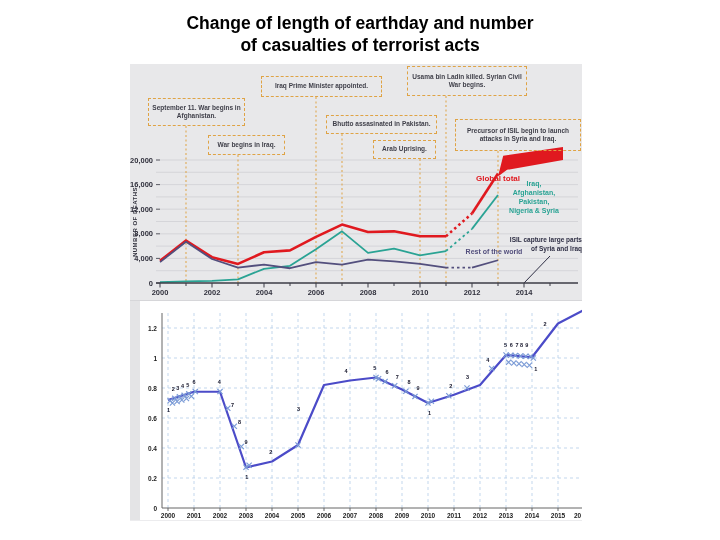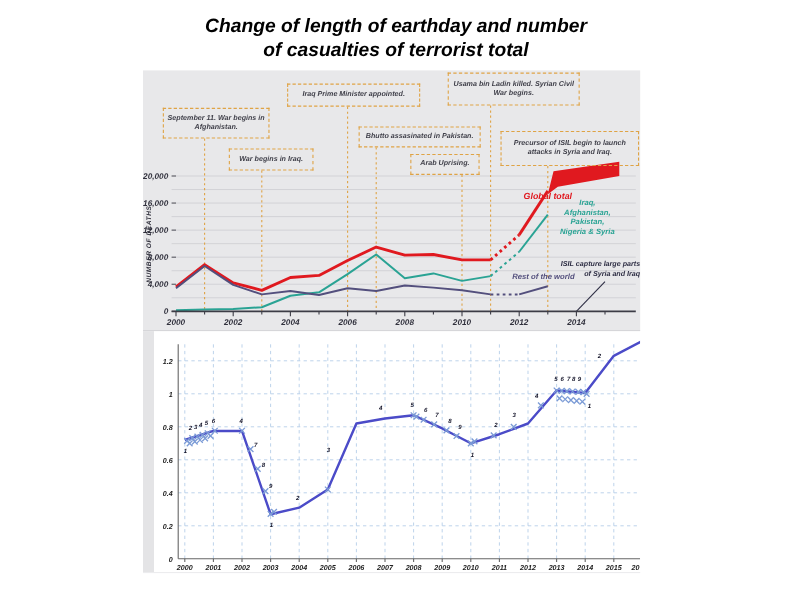--- a/index.html
+++ b/index.html
@@ -1,37 +1,37 @@
 <!DOCTYPE html>
 <html><head>
 <meta charset="utf-8">
 <style>
   html,body{margin:0;padding:0;background:#ffffff;}
   .slide{position:relative;width:720px;height:540px;background:#ffffff;
-         font-family:"Liberation Sans",sans-serif;overflow:hidden;font-style:italic;}
+         font-family:"Liberation Sans",sans-serif;overflow:hidden;}
   .title{position:absolute;top:12px;left:0;right:0;text-align:center;
          font-size:17.5px;font-weight:bold;color:#000;line-height:22px;}
   .chart1{position:absolute;left:130px;top:64px;width:452px;height:236px;
           background:#e8e8ea;overflow:hidden;}
   .chart2{position:absolute;left:130px;top:300px;width:452px;height:219px;
           background:#ffffff;border-top:1px solid #d6d6d9;border-bottom:1px solid #ececee;
           overflow:hidden;}
   .chart1 svg,.chart2 svg{position:absolute;left:0;top:0;}
   .annot{position:absolute;border:1px dashed #dfa345;color:#3f3f49;
          font-size:6.5px;font-weight:600;line-height:8.5px;text-align:center;
          display:flex;align-items:center;justify-content:center;
          padding:1px 3px;box-sizing:border-box;background:transparent;}
 </style>
 </head>
 <body>
 
 <div class="slide">
   <div class="title">
     <div>Change of length of earthday and number</div>
-    <div>of casualties of terrorist total</div>
+    <div>of casualties of terrorist acts</div>
   </div>
 
   <div class="chart1" id="chart1">
     <svg id="svg1" width="452" height="236" viewBox="0 0 452 236">
         <line x1="26" y1="206.7" x2="448" y2="206.7" stroke="#cfcfd4" stroke-width="0.8"></line>
         <line x1="26" y1="194.4" x2="448" y2="194.4" stroke="#cfcfd4" stroke-width="0.8"></line>
         <line x1="26" y1="182.1" x2="448" y2="182.1" stroke="#cfcfd4" stroke-width="0.8"></line>
         <line x1="26" y1="169.8" x2="448" y2="169.8" stroke="#cfcfd4" stroke-width="0.8"></line>
         <line x1="26" y1="157.5" x2="448" y2="157.5" stroke="#cfcfd4" stroke-width="0.8"></line>
         <line x1="26" y1="145.2" x2="448" y2="145.2" stroke="#cfcfd4" stroke-width="0.8"></line>

